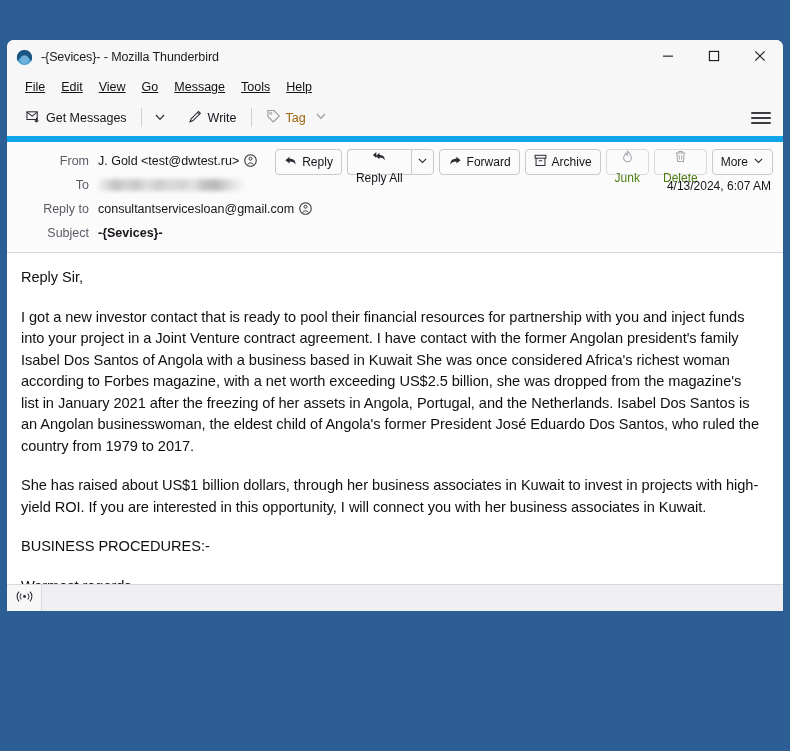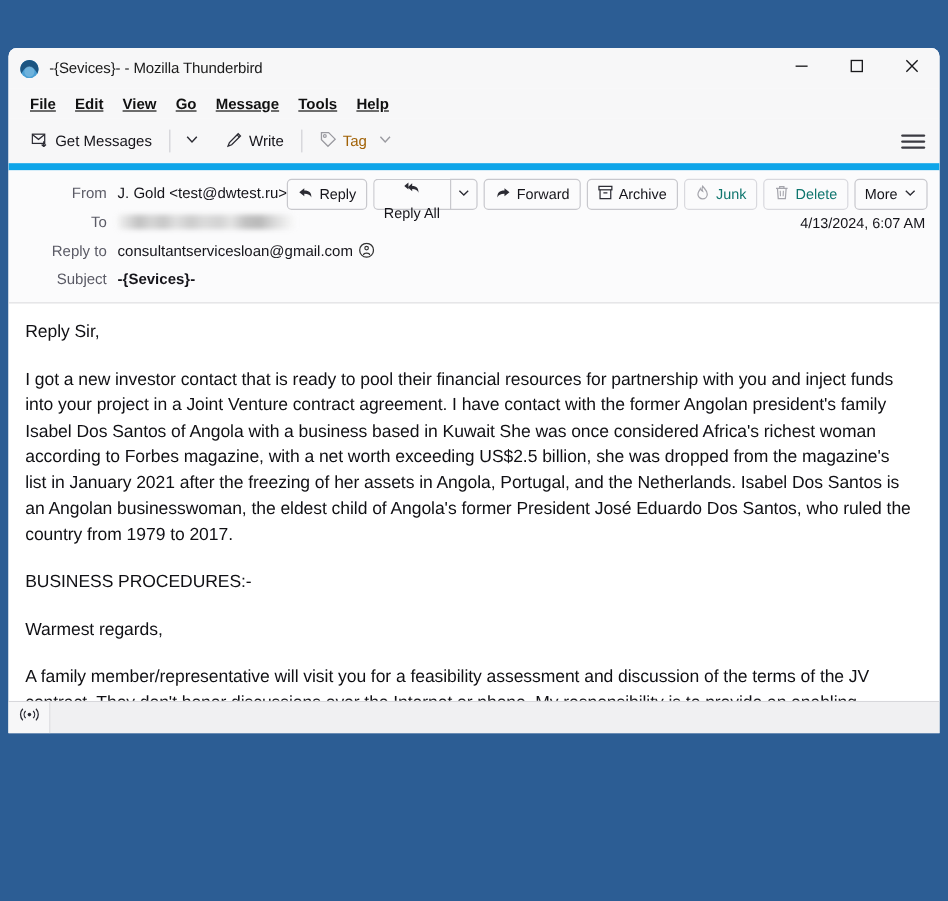--- a/index.html
+++ b/index.html
@@ -68,21 +68,20 @@
   
   .menubar {
     height: 25px;
     background: #f7f7f8;
     display: flex;
     align-items: center;
     padding-left: 10px;
     flex: 0 0 auto;
     font-size: 12.5px;
     color: #111;
-    font-weight: bold;
   }
   .menu-item {
     padding: 3px 8px;
     white-space: nowrap;
   }
   .menu-item u { text-decoration: underline; }
 
   
   .toolbar {
     height: 37px;
@@ -199,22 +198,23 @@
     height: 24px;
     padding: 0 8px;
     font-size: 12px;
     color: #15141a;
     background: #fbfbfc;
     border: 1px solid #c8c8cd;
     border-radius: 4px;
     white-space: nowrap;
   }
   .act-btn.disabled {
-    color: #0f766e;
+    color: #4d7c0f;
     border-color: #d9d9de;
+    flex-direction: column;
   }
   .act-group .act-btn:first-child {
     border-top-right-radius: 0;
     border-bottom-right-radius: 0;
     border-right: none;
     flex-direction: column;
   }
   .act-group .act-btn:last-child {
     border-top-left-radius: 0;
     border-bottom-left-radius: 0;
@@ -506,20 +506,21 @@
     </div>
 
     <div class="msg-date">4/13/2024, 6:07 AM</div>
   </div>
 
   <div class="msg-body">
     <div class="watermark">pcrisk.com</div>
     <div class="body-content">
       <p>Reply Sir,</p>
       <p>I got a new investor contact that is ready to pool their financial resources for partnership with you and inject funds into your project in a Joint Venture contract agreement. I have contact with the former Angolan president's family Isabel Dos Santos of Angola with a business based in Kuwait She was once considered Africa's richest woman according to Forbes magazine, with a net worth exceeding US$2.5 billion, she was dropped from the magazine's list in January 2021 after the freezing of her assets in Angola, Portugal, and the Netherlands. Isabel Dos Santos is an Angolan businesswoman, the eldest child of Angola's former President José Eduardo Dos Santos, who ruled the country from 1979 to 2017.</p>
+      <p>She has raised about US$1 billion dollars, through her business associates in Kuwait to invest in projects with high-yield ROI. If you are interested in this opportunity, I will connect you with her business associates in Kuwait.</p>
       <p>BUSINESS PROCEDURES:-</p>
       <p>Warmest regards,</p>
       <p>A family member/representative will visit you for a feasibility assessment and discussion of the terms of the JV contract. They don't honor discussions over the Internet or phone. My responsibility is to provide an enabling environment and comprehensive wealth management services for a successful closing.</p>
       <p>Thanks.</p>
       <p>J. Gold.</p>
     </div>
   </div>
 
   <div class="statusbar">
     <div class="status-icon-cell">

